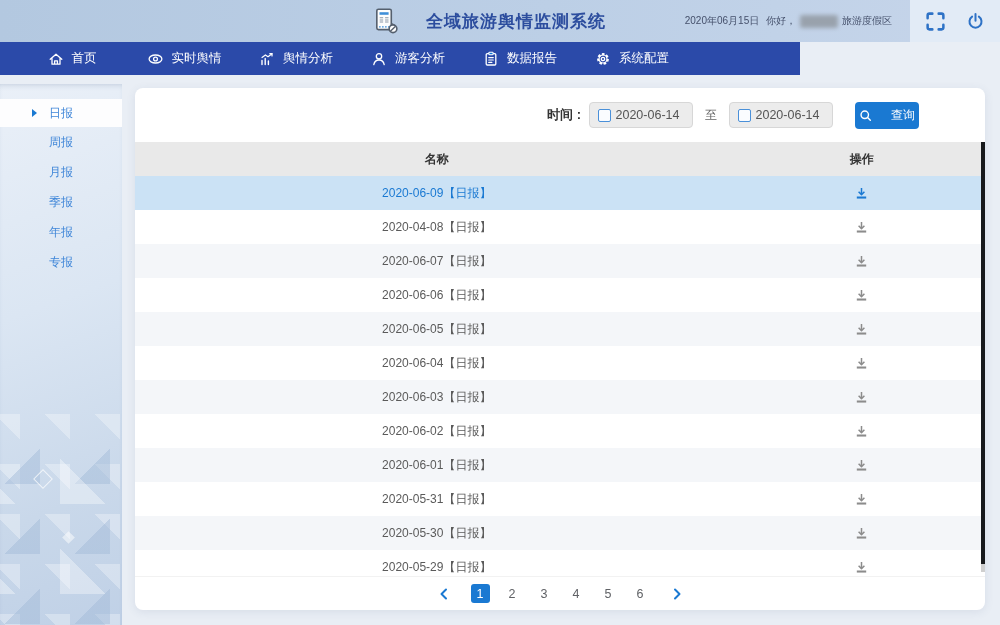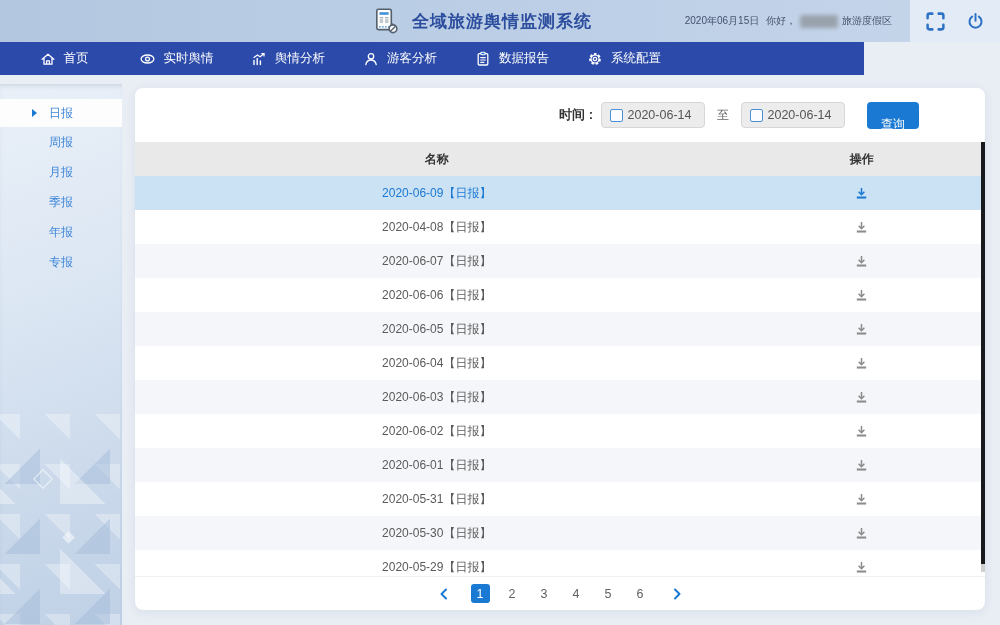--- a/index.html
+++ b/index.html
@@ -3,33 +3,33 @@
 <meta charset="utf-8">
 <style>
   * { margin:0; padding:0; box-sizing:border-box; }
   html,body { width:1000px; height:625px; overflow:hidden;
     font-family:"Liberation Sans","DejaVu Sans",sans-serif; }
   body { position:relative; background:#e9eef5; }
 
   
   .header { position:absolute; left:0; top:0; width:1000px; height:42px;
     background:linear-gradient(90deg,#b3c8e0 0%, #bccfe6 55%, #c6d5ea 100%); }
-  .brand { position:absolute; left:372px; top:0; height:42px; display:flex; align-items:center; gap:10px; }
+  .brand { position:absolute; left:372px; top:0; height:42px; display:flex; align-items:center; gap:24px; }
   .app-title { font-size:17px; font-weight:600; color:#2c4d9e; letter-spacing:1px; }
   .header-info { position:absolute; right:108px; top:0; height:42px; display:flex; align-items:center;
     font-size:10px; color:#45506b; gap:2px; white-space:nowrap; }
   .redacted { display:inline-block; width:38px; height:13px; background:#8f969e; border-radius:2px;
     filter:blur(2px); opacity:.8; margin:0 2px; }
   .header-actions { position:absolute; right:0; top:0; width:90px; height:42px; background:#e2ebf6;
     display:flex; align-items:center; justify-content:center; gap:20px; }
   .icon-btn { display:flex; align-items:center; justify-content:center; cursor:pointer; }
 
   
-  .navbar { position:absolute; left:0; top:42px; width:864px; height:33px;
-    background:var(--nav-bg,#2b4aa9); display:flex; padding-left:8px; }
+  .navbar { position:absolute; left:0; top:42px; width:800px; height:33px;
+    background:var(--nav-bg,#2b4aa9); display:flex; padding-left:16px; }
   .nav-item { width:112px; height:33px; display:flex; align-items:center; justify-content:center;
     gap:8px; color:#fff; font-size:12.5px; cursor:pointer; }
   .nav-item svg { flex:0 0 auto; }
 
   
   .sidebar { position:absolute; left:0; top:75px; width:122px; height:550px;
     background:linear-gradient(160deg,#eaf0f8 0%, #dbe6f3 40%, #c9d8ea 75%, #bfd0e6 100%);
     padding-top:15px; overflow:hidden; box-shadow:inset 0 4px 6px -4px rgba(40,70,120,.25);margin-top:9px; }
   .sidebar::before { content:""; position:absolute; left:-30px; bottom:-40px; width:200px; height:260px;
     background:
@@ -55,23 +55,23 @@
 
   
   .filter-row { height:54px; display:flex; align-items:center; justify-content:flex-end;
     padding-right:66px; }
   .time-label { font-size:13px; font-weight:bold; color:#333; margin-right:8px; }
   .date-field { width:104px; height:26px; background:#ececec; border:1px solid #d7d7d7; border-radius:4px;
     display:flex; align-items:center; padding:0 8px; cursor:pointer; }
   .date-sq { width:13px; height:13px; border:1.5px solid #4a90d9; border-radius:2px; background:#fafcff; }
   .date-val { flex:1; text-align:center; font-size:12.5px; color:#555; }
   .to-label { font-size:12px; color:#666; margin:0 12px; }
-  .query-btn { margin-left:22px; width:52px; height:27px; border:none; border-radius:4px;
+  .query-btn { margin-left:22px; width:64px; height:27px; border:none; border-radius:4px;
     background:var(--accent,#1a79d2); color:#fff; font-size:12px; display:flex; align-items:center;
-    justify-content:center; gap:19px; cursor:pointer; font-family:inherit;flex-direction:column; }
+    justify-content:center; gap:19px; cursor:pointer; font-family:inherit; }
 
   
   .table-head { height:34px; background:#e9e9e9; display:flex; align-items:center; }
   .col-name { flex:0 0 71%; text-align:center; }
   .col-op { flex:0 0 29%; text-align:center; }
   .table-head .col-name, .table-head .col-op { font-size:12px; font-weight:bold; color:#333; }
   .rows { height:400px; overflow:hidden; position:relative; }
   .row { height:34px; display:flex; align-items:center; background:#fff; cursor:pointer; }
   .row:nth-child(odd) { background:#f4f6f9; }
   .row .cell.name { flex:0 0 71%; text-align:center; font-size:12px; color:#5a5a5a; }

